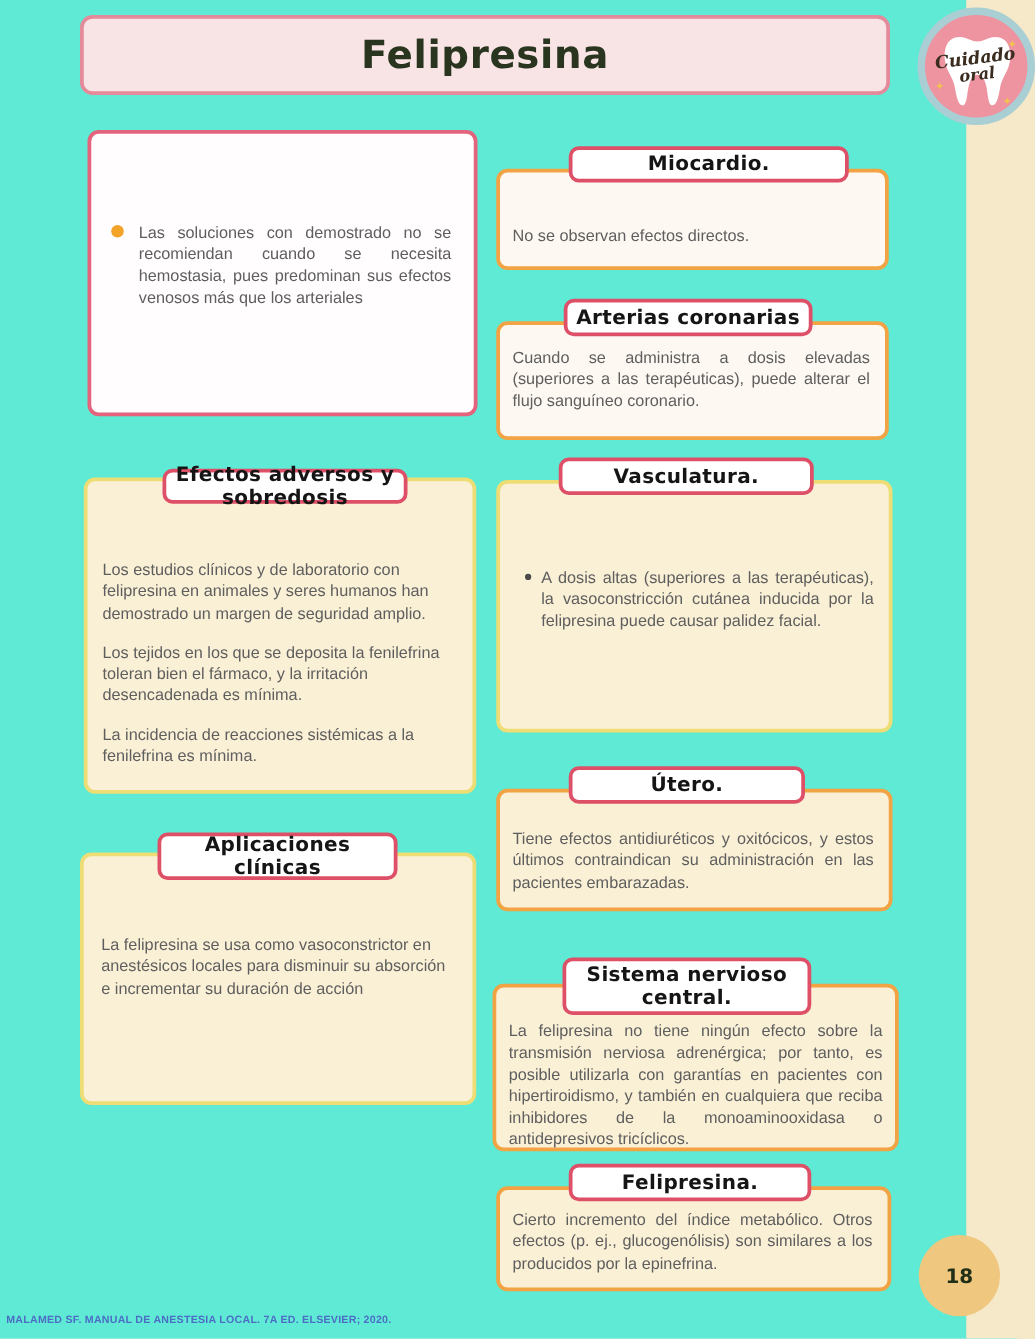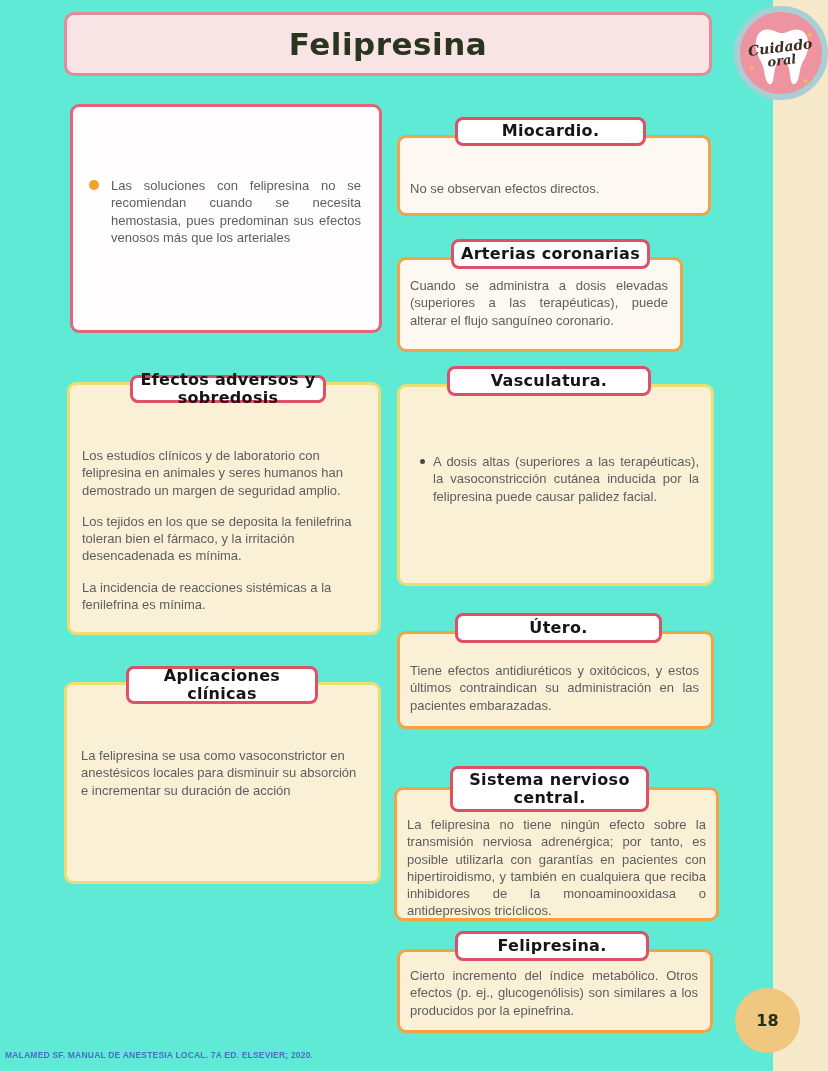--- a/index.html
+++ b/index.html
@@ -111,21 +111,21 @@
       <div class="l2">oral</div>
     </div>
     <span class="sparkle sp1">✦</span>
     <span class="sparkle sp2">✦</span>
     <span class="sparkle sp3">✦</span>
   </div>
 
   <div class="panel b-pink" style="left:70px; top:104px; width:312px; height:229px; padding:26px 18px 0 16px;">
     <div class="kp-item" style="margin-top:44px;">
       <span class="kp-dot"></span>
-      <p class="body-text just">Las soluciones con felipresina no se recomiendan cuando se necesita hemostasia, pues predominan sus efectos venosos más que los arteriales</p>
+      <p class="body-text just">Las soluciones con demostrado no se recomiendan cuando se necesita hemostasia, pues predominan sus efectos venosos más que los arteriales</p>
     </div>
   </div>
 
   <div class="panel b-yellow" style="left:67px; top:382px; width:314px; height:253px; padding:62px 16px 0 12px;">
     <p class="body-text para">Los estudios clínicos y de laboratorio con felipresina en animales y seres humanos han demostrado un margen de seguridad amplio.</p>
     <p class="body-text para">Los tejidos en los que se deposita la fenilefrina toleran bien el fármaco, y la irritación desencadenada es mínima.</p>
     <p class="body-text para">La incidencia de reacciones sistémicas a la fenilefrina es mínima.</p>
   </div>
   <div class="tab" style="left:130px; top:375px; width:196px; height:28px;">
     <span class="t-line">Efectos adversos y</span>
@@ -135,45 +135,45 @@
   <div class="panel b-yellow" style="left:64px; top:682px; width:317px; height:202px; padding:62px 16px 0 14px;">
     <p class="body-text">La felipresina se usa como vasoconstrictor en anestésicos locales para disminuir su absorción e incrementar su duración de acción</p>
   </div>
   <div class="tab" style="left:126px; top:666px; width:192px; height:38px;">
     <span class="t-line">Aplicaciones clínicas</span>
   </div>
 
   <div class="panel b-orange-light" style="left:397px; top:135px; width:314px; height:81px; padding:42px 14px 0 10px;">
     <p class="body-text">No se observan efectos directos.</p>
   </div>
-  <div class="tab" style="left:455px; top:117px; width:191px; height:29px;">
+  <div class="tab" style="left:455px; top:117px; width:224px; height:29px;">
     <span class="t-line">Miocardio.</span>
   </div>
 
-  <div class="panel b-orange-light" style="left:397px; top:257px; width:286px; height:95px; padding:17px 12px 0 10px;">
+  <div class="panel b-orange-light" style="left:397px; top:257px; width:314px; height:95px; padding:17px 12px 0 10px;">
     <p class="body-text just">Cuando se administra a dosis elevadas (superiores a las terapéuticas), puede alterar el flujo sanguíneo coronario.</p>
   </div>
   <div class="tab" style="left:451px; top:239px; width:199px; height:30px;">
     <span class="t-line">Arterias coronarias</span>
   </div>
 
   <div class="panel b-yellow" style="left:397px; top:384px; width:317px; height:202px; padding:66px 12px 16px 20px;">
     <div class="v-item">
       <span class="v-dot"></span>
       <p class="body-text just">A dosis altas (superiores a las terapéuticas), la vasoconstricción cutánea inducida por la felipresina puede causar palidez facial.</p>
     </div>
   </div>
   <div class="tab" style="left:447px; top:366px; width:204px; height:30px;">
     <span class="t-line">Vasculatura.</span>
   </div>
 
   <div class="panel b-orange-cream" style="left:397px; top:631px; width:317px; height:98px; padding:28px 12px 0 10px;">
     <p class="body-text just">Tiene efectos antidiuréticos y oxitócicos, y estos últimos contraindican su administración en las pacientes embarazadas.</p>
   </div>
-  <div class="tab" style="left:455px; top:613px; width:207px; height:30px;">
+  <div class="tab" style="left:455px; top:613px; width:189px; height:30px;">
     <span class="t-line">Útero.</span>
   </div>
 
   <div class="panel b-orange-cream" style="left:394px; top:787px; width:325px; height:134px; padding:26px 10px 0 10px;">
     <p class="body-text just">La felipresina no tiene ningún efecto sobre la transmisión nerviosa adrenérgica; por tanto, es posible utilizarla con garantías en pacientes con hipertiroidismo, y también en cualquiera que reciba inhibidores de la monoaminooxidasa o antidepresivos tricíclicos.</p>
   </div>
   <div class="tab" style="left:450px; top:766px; width:199px; height:46px;">
     <span class="t-line">Sistema nervioso</span>
     <span class="t-line">central.</span>
   </div>

